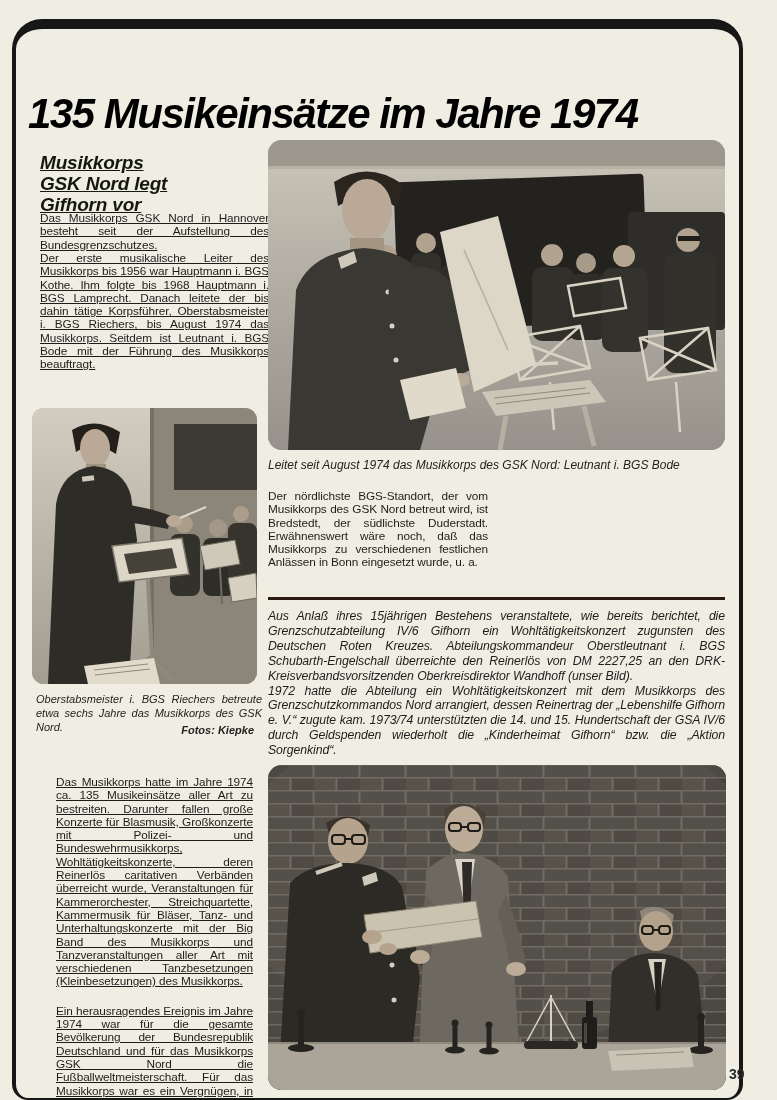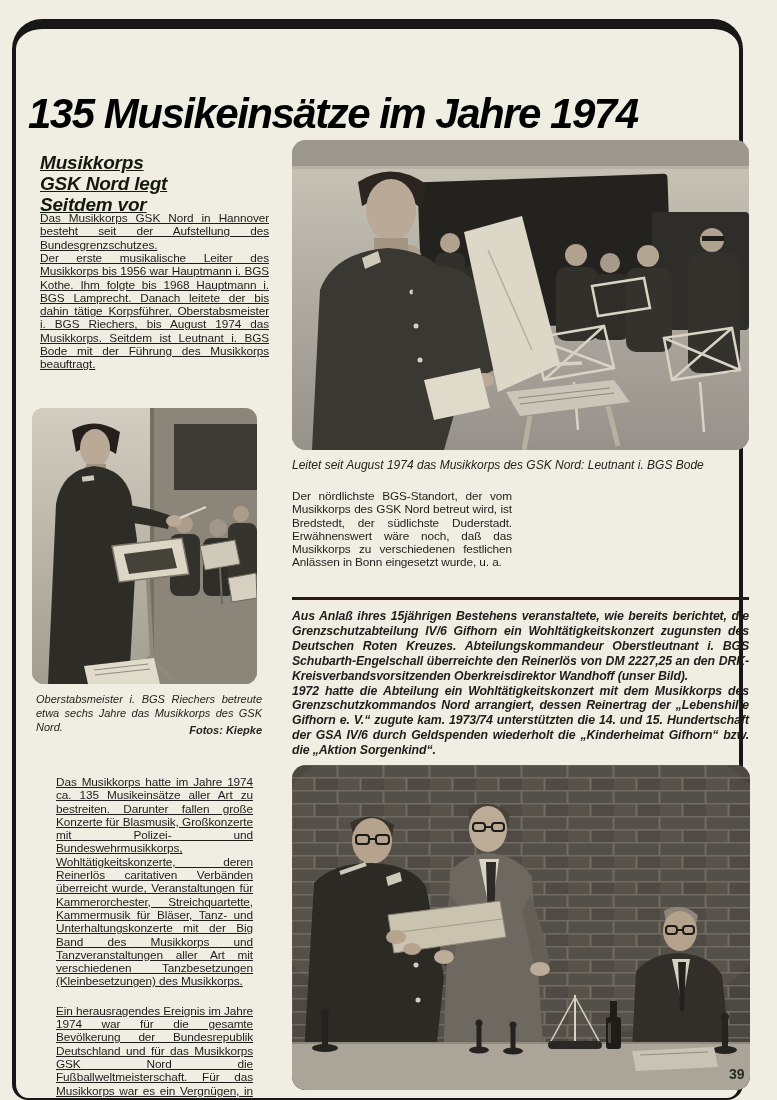--- a/index.html
+++ b/index.html
@@ -36,49 +36,49 @@
   }
   .body-txt p{margin:16px;}
   .p-intro{top:212px;}
   .p-history{top:252px;}
   .photo-left{
     left:32px;top:408px;width:225px;height:276px;border-radius:12px;overflow:hidden;
     background:#9a958a;
   }
   .caption{font-style:italic;font-size:11px;line-height:14px;color:#232320;}
   .caption-left{left:36px;top:692px;width:226px;height:48px;text-align:justify;}
-  .credit{position:absolute;right:0;bottom:3px;font-weight:bold;font-style:italic;}
+  .credit{position:absolute;right:8px;bottom:3px;font-weight:bold;font-style:italic;}
   .p-lower{top:760px;}
   
-  .rr{left:292px;width:457px;}
+  .rr{left:268px;width:457px;}
   .photo-top{top:140px;height:310px;border-radius:14px;overflow:hidden;background:#a5a095;}
   .caption-top{top:458px;font-size:12px;}
   .midcols{top:490px;display:flex;gap:16px;}
   .midcols .col{width:220px;}
   .rule{top:597px;height:3px;background:var(--rule);}
   .feature{
-    top:609px;font-size:12.3px;line-height:14.9px;font-weight:bold;font-style:italic;
+    top:609px;font-size:12.3px;line-height:14.9px;font-weight:normal;font-style:italic;
     text-align:justify;letter-spacing:-0.1px;hyphens:auto;-webkit-hyphens:auto;
   }
   .feature p{margin:0;}
   .photo-bottom{top:765px;width:458px;height:325px;border-radius:14px;overflow:hidden;background:#56524b;}
   .pagenum{left:729px;top:1066px;font-size:14px;font-weight:bold;color:#2a2a28;}
   svg{display:block;width:100%;height:100%;}
 </style>
 </head>
 <body>
 
 <div class="abs frame"></div>
 
 <h1 class="abs title">135 Musikeinsätze im Jahre 1974</h1>
 
 <h2 class="abs lc heading">
   <span>Musikkorps</span><br>
   <span>GSK Nord legt</span><br>
-  <span>Seitdem vor</span>
+  <span>Gifhorn vor</span>
 </h2>
 
 <div class="abs lc body-txt p-intro">Das Musikkorps GSK Nord in Hannover besteht seit der Aufstellung des Bundesgrenzschutzes.</div>
 <div class="abs lc body-txt p-history">Der erste musikalische Leiter des Musikkorps bis 1956 war Hauptmann i. BGS Kothe. Ihm folgte bis 1968 Hauptmann i. BGS Lamprecht. Danach leitete der bis dahin tätige Korpsführer, Oberstabsmeister i. BGS Riechers, bis August 1974 das Musikkorps. Seitdem ist Leutnant i. BGS Bode mit der Führung des Musikkorps beauftragt.</div>
 
 <div class="abs photo-left" role="img" aria-label="Oberstabsmeister i. BGS Riechers dirigiert das Musikkorps vor einem Notenpult">
   <svg viewBox="0 0 225 276" preserveAspectRatio="none">
     <defs>
       <linearGradient id="lw" x1="0" y1="0" x2="0" y2="1">
         <stop offset="0" stop-color="#d2cdc0"></stop>

